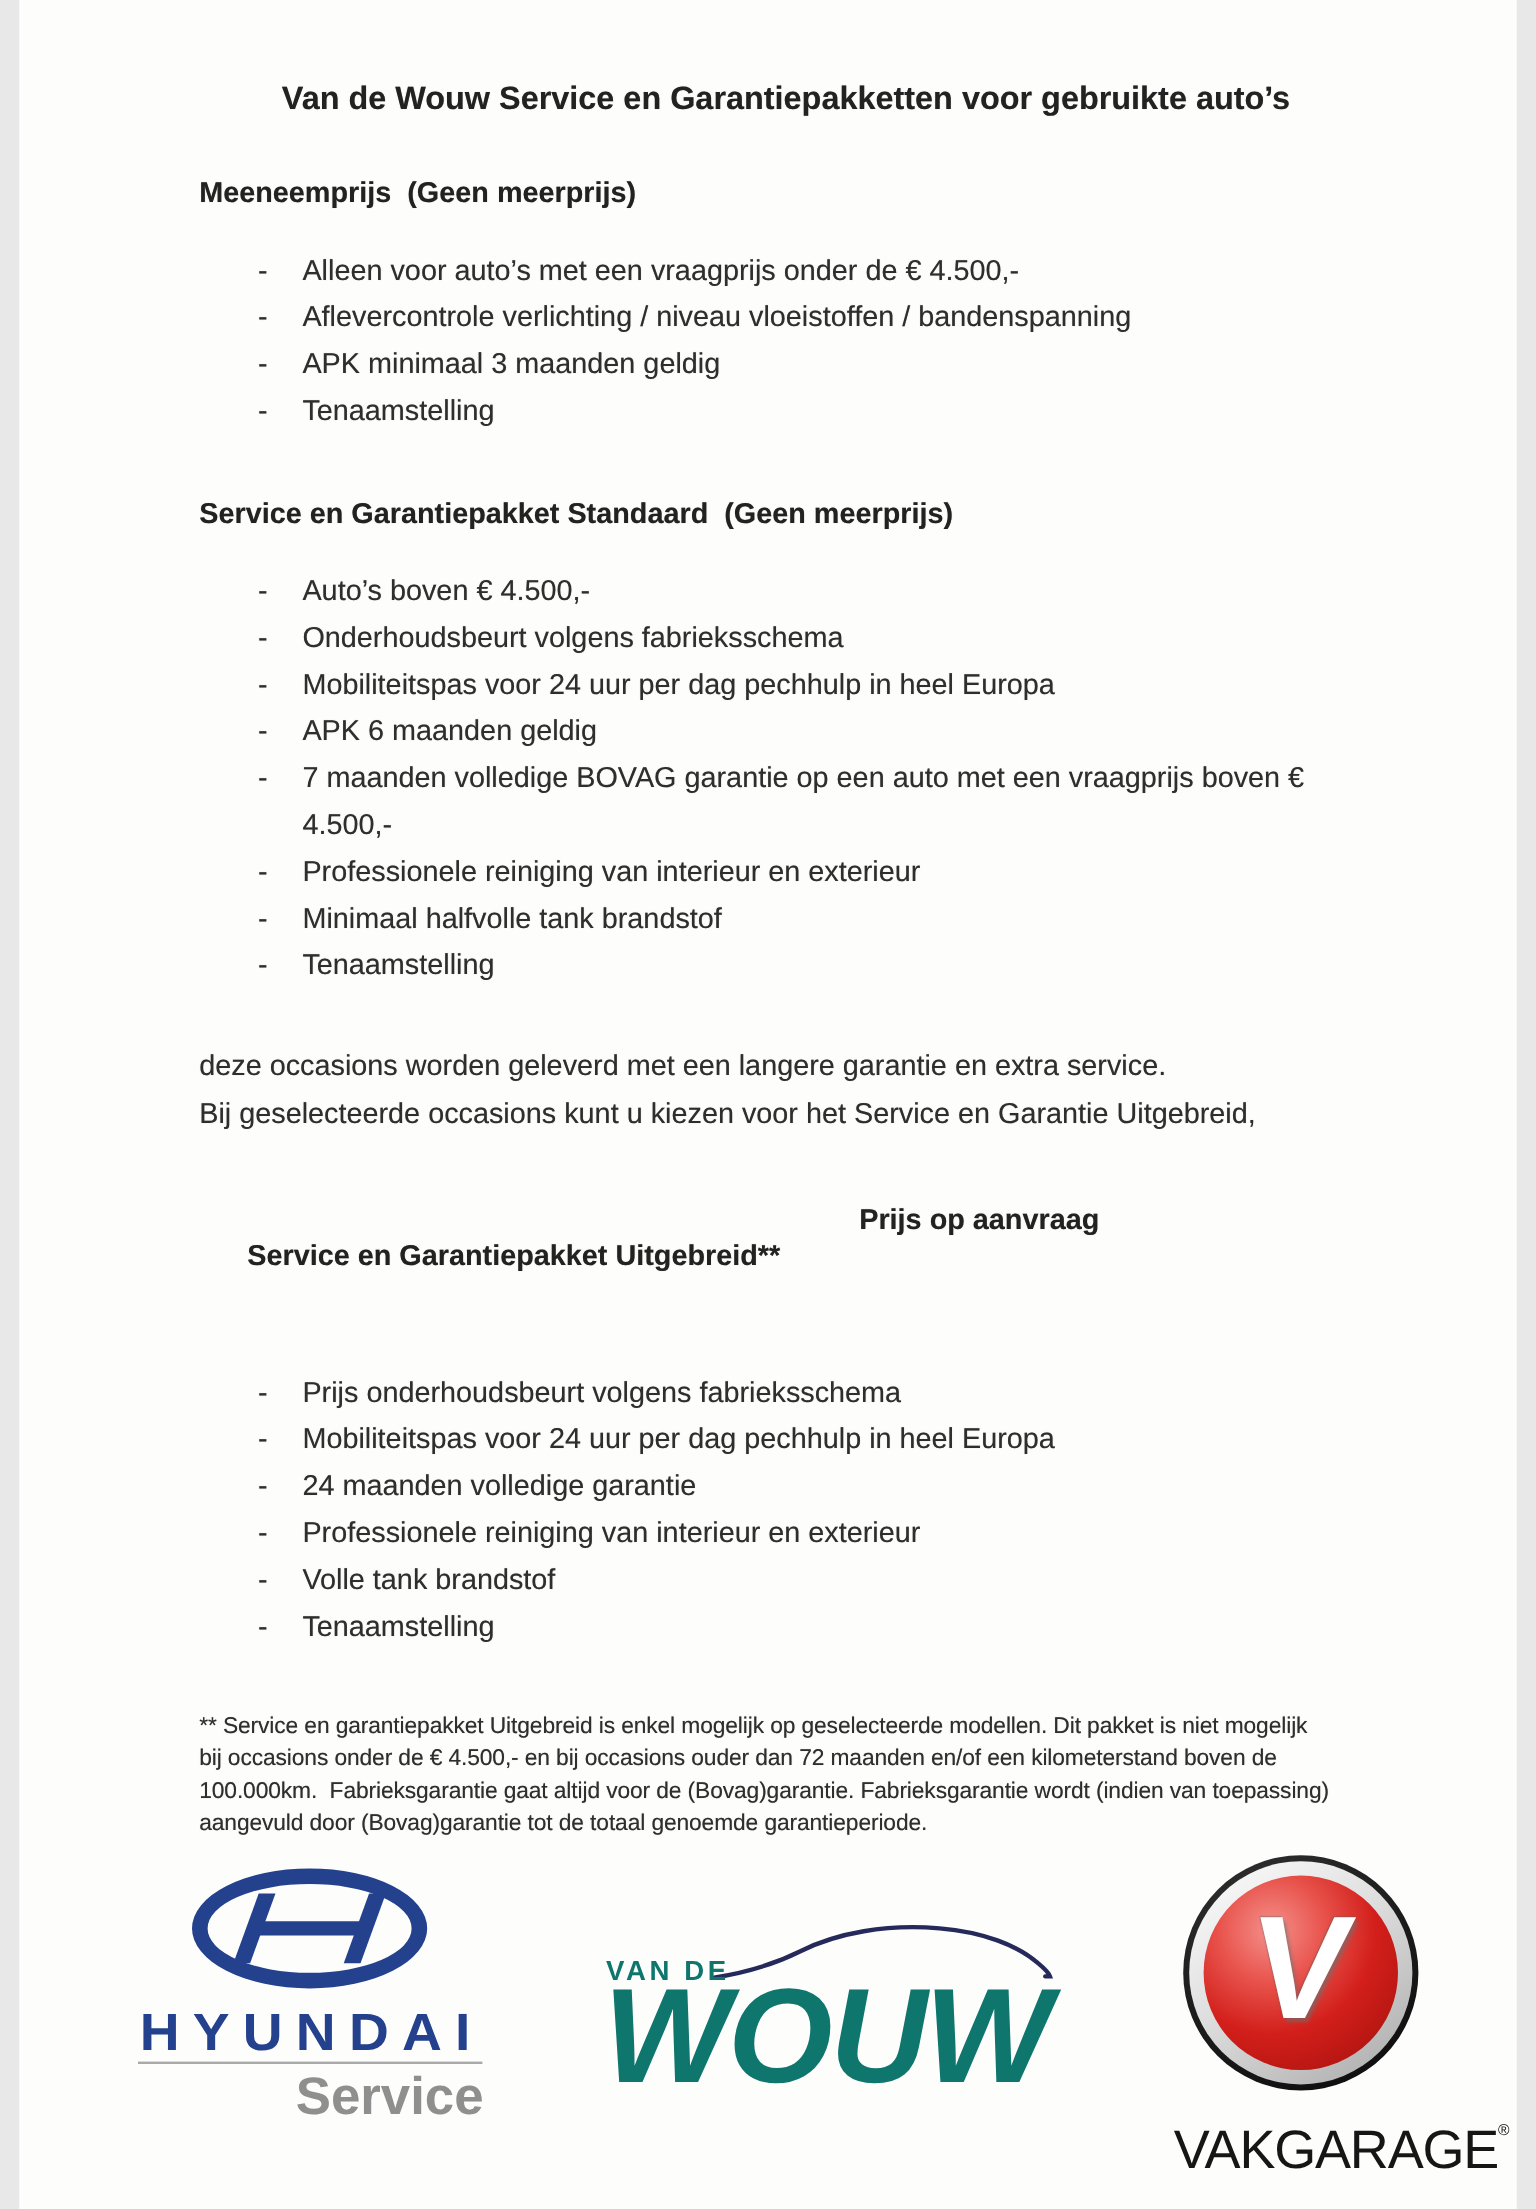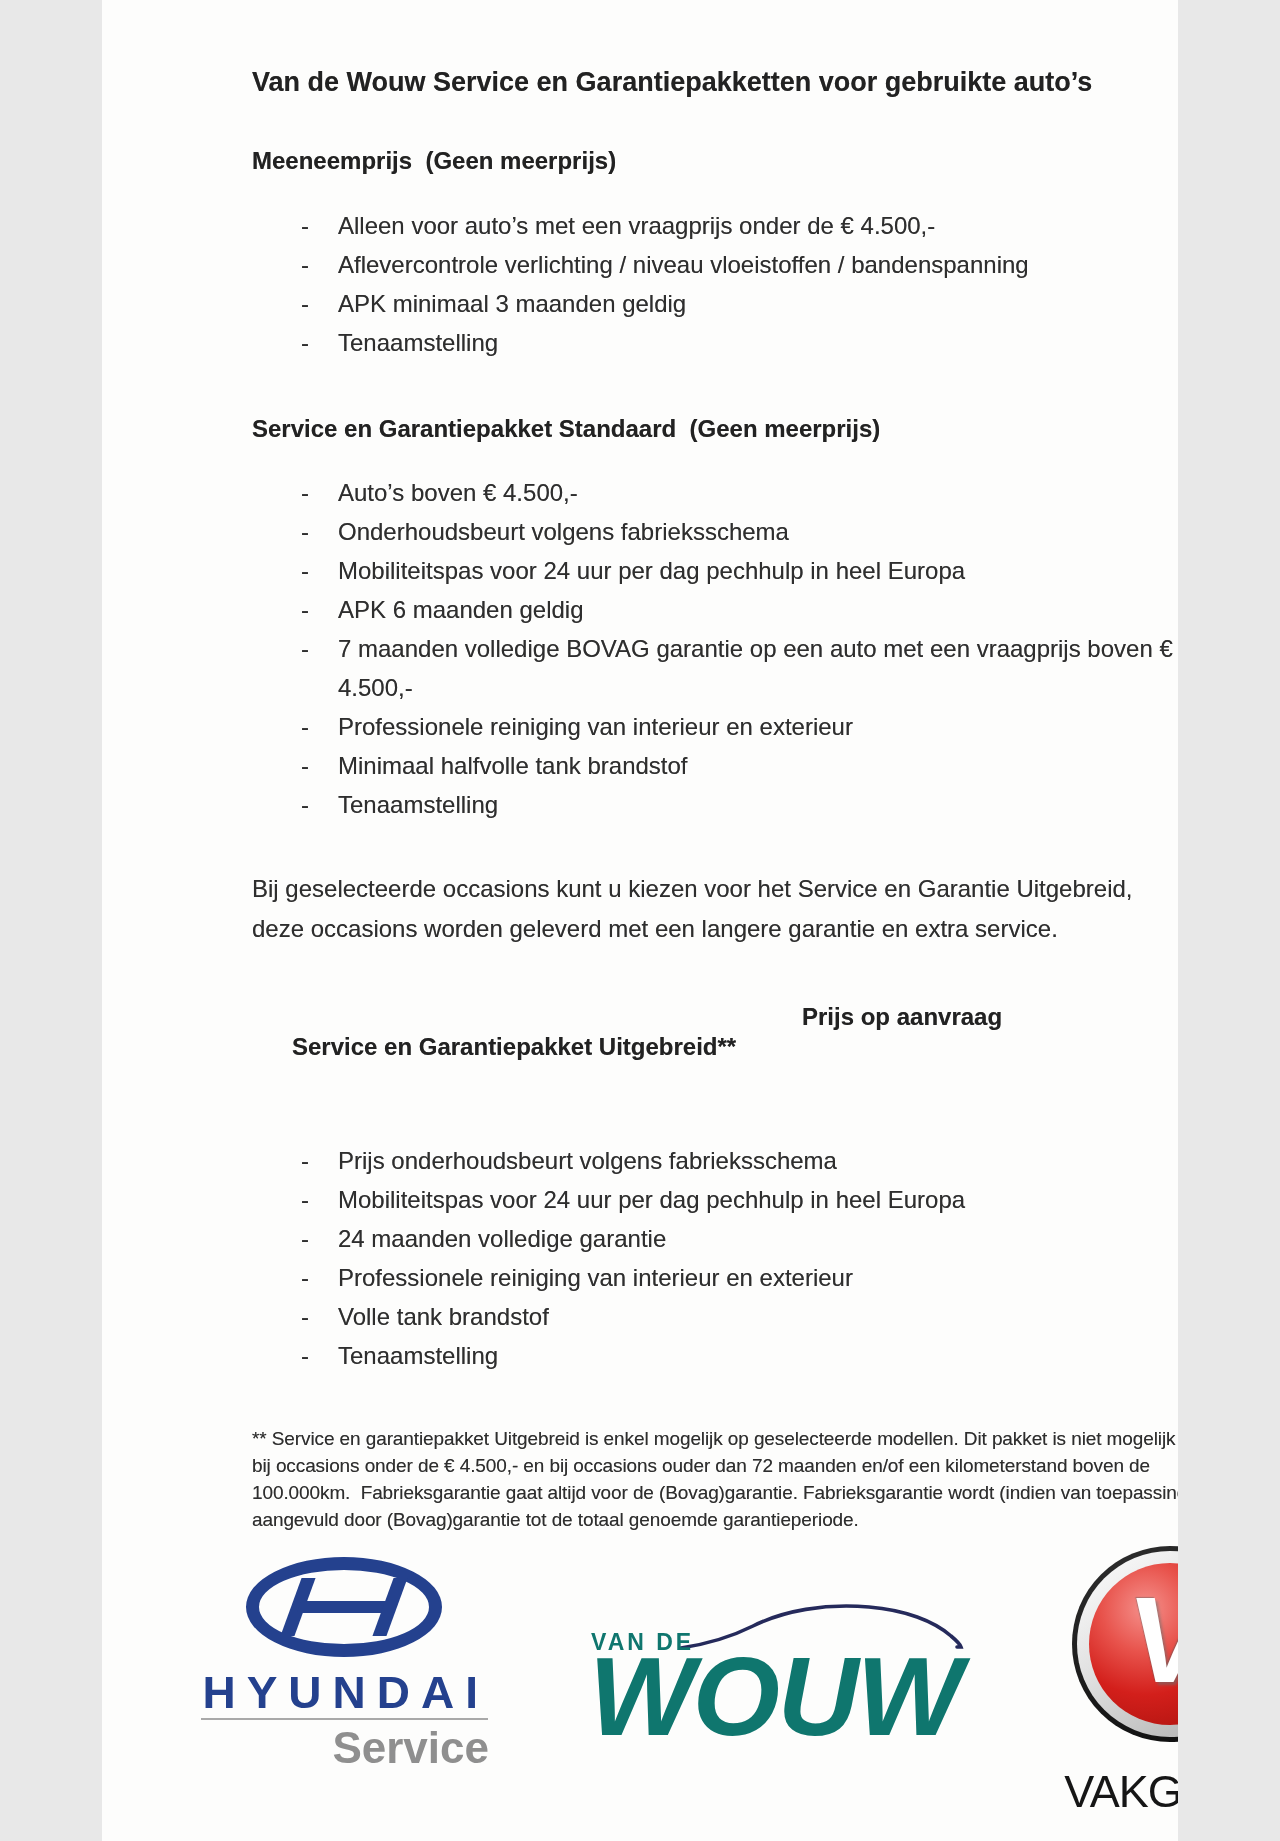--- a/index.html
+++ b/index.html
@@ -1,18 +1,18 @@
 <!DOCTYPE html>
 <html><head>
 <meta charset="utf-8">
 <style>
   html,body{margin:0;padding:0;background:#e8e8e8;}
   .page{
     position:relative;
-    width:1076px;height:1841px;
+    width:1248px;height:1841px;
     margin:0 auto;
     background:#fdfdfc;
     font-family:"Liberation Sans","DejaVu Sans",sans-serif;
     color:#2e2e2e;
     overflow:hidden;
     text-shadow:0 0 0.6px rgba(46,46,46,.5);
   }
   .content{padding:64px 120px 0 150px;}
   .doc-title{
     text-align:center;
@@ -141,23 +141,23 @@
 
         <div class="li">Professionele reiniging van interieur en exterieur</div>
 
         <div class="li">Minimaal halfvolle tank brandstof</div>
 
         <div class="li">Tenaamstelling</div>
       </div>
 
     <div class="note">
 
+        <div class="line">deze occasions worden geleverd met een langere garantie en extra service.</div>
+
         <div class="line">Bij geselecteerde occasions kunt u kiezen voor het Service en Garantie Uitgebreid,</div>
-
-        <div class="line">deze occasions worden geleverd met een langere garantie en extra service.</div>
       </div>
 
     <div class="section-heading h3">
       <span>Service en Garantiepakket Uitgebreid**</span>
       <span class="price-label">Prijs op aanvraag</span>
     </div>
 
     <div class="bullet-list l3">
 
         <div class="li">Prijs onderhoudsbeurt volgens fabrieksschema</div>

